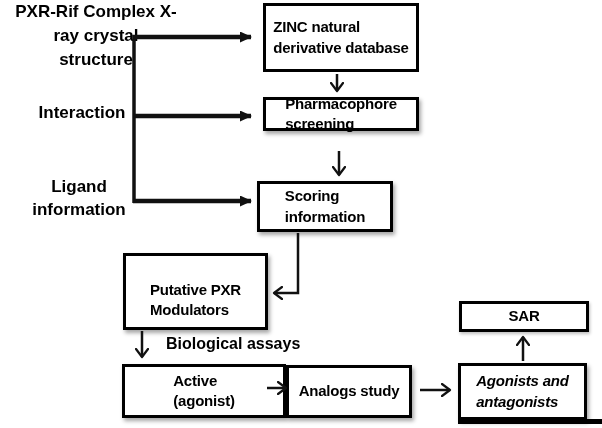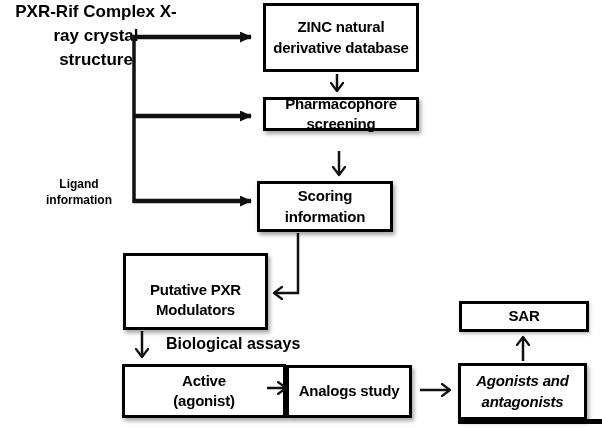--- a/index.html
+++ b/index.html
@@ -13,31 +13,30 @@
     overflow:hidden;
   }
   .lbl{
     position:absolute;
     white-space:pre-line;
     text-align:center;
     color:#000;
   }
   .lbl-crystal{left:7px;top:4;width:178px;font-size:17px;line-height:1.4;}
   .lbl-interaction{left:28px;top:103px;width:108px;font-size:17px;}
-  .lbl-ligand{left:20px;top:176px;width:118px;font-size:12px;line-height:1.35;}
+  .lbl-ligand{left:20px;top:176px;width:118px;font-size:17px;line-height:1.35;}
   .lbl-bio{left:166px;top:335px;font-size:16px;text-align:center;}
   .box{
     position:absolute;
     box-sizing:border-box;
     border:3px solid #000;
     background:#ffffff;
     display:flex;
     align-items:center;
     justify-content:center;
-    text-align:center;
     font-size:15px;
     line-height:1.35;
     letter-spacing:-0.2px;
     white-space:pre-line;
     color:#000;
   }
   .shadow{box-shadow:2px 3px 4px rgba(0,0,0,0.35);}
   .shadow-light{box-shadow:1px 2px 3px rgba(0,0,0,0.25);}
   .box-zinc{left:263px;top:3px;width:156px;height:69px;}
   .box-pharma{left:263px;top:97px;width:156px;height:34px;}
@@ -57,20 +56,21 @@
   }
 </style>
 </head>
 <body>
 
 <div class="canvas">
 
   <div class="lbl lbl-crystal">PXR-Rif Complex X-
 ray crystal
 structure</div>
+  <div class="lbl lbl-interaction">Interaction</div>
   <div class="lbl lbl-ligand">Ligand
 information</div>
 
   <div class="box box-zinc">ZINC natural
 derivative database</div>
   <div class="box box-pharma shadow">Pharmacophore
 screening</div>
   <div class="box box-scoring shadow">Scoring
 information</div>
   <div class="box box-putative shadow">Putative PXR

